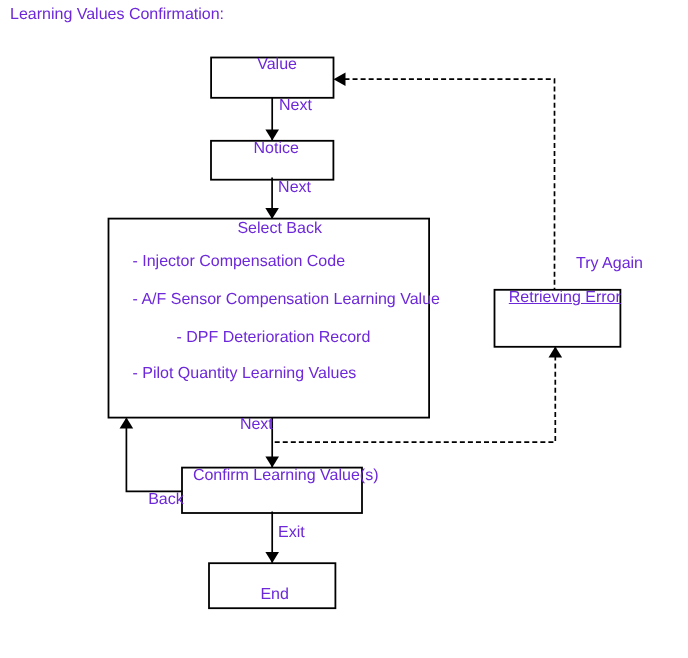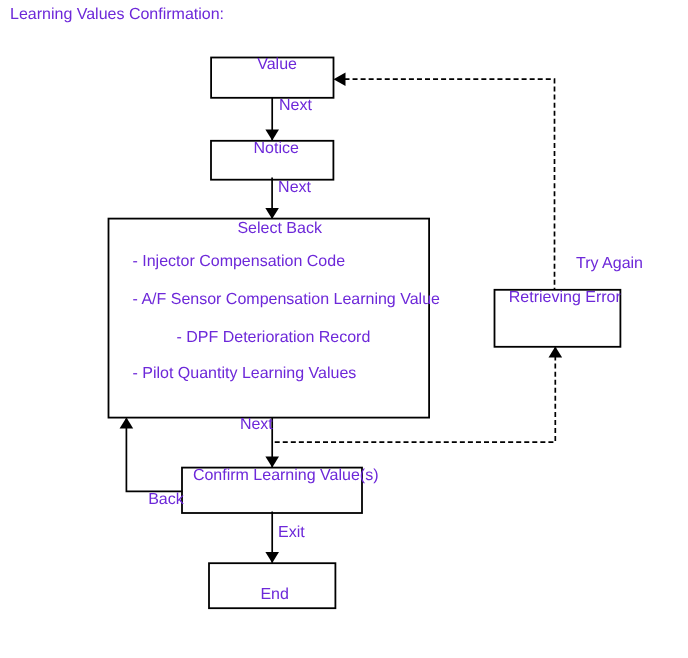--- a/index.html
+++ b/index.html
@@ -47,21 +47,21 @@
     </g>
   </svg>
 
   <div class="txt" style="left:257.2px;top:57.9px;">Value</div>
   <div class="txt" style="left:253.5px;top:142.3px;">Notice</div>
   <div class="txt" style="left:237.4px;top:221.8px;">Select Back</div>
   <div class="txt" style="left:132.5px;top:255px;">- Injector Compensation Code</div>
   <div class="txt" style="left:132.5px;top:293.2px;">- A/F Sensor Compensation Learning Value</div>
   <div class="txt" style="left:132.5px;top:330.9px;margin-left:44px;">- DPF Deterioration Record</div>
   <div class="txt" style="left:132.5px;top:367px;">- Pilot Quantity Learning Values</div>
-  <div class="txt" style="left:508.8px;top:291.3px;">Retrieving Error</div>
+  <div class="txt" style="left:508.8px;top:291.3px;text-decoration:underline;">Retrieving Error</div>
   <div class="txt" style="left:192.9px;top:469.3px;">Confirm Learning Value(s)</div>
   <div class="txt" style="left:260.4px;top:588px;">End</div>
 
   <div class="txt" style="left:279px;top:98.8px;">Next</div>
   <div class="txt" style="left:278.1px;top:181.1px;">Next</div>
   <div class="txt" style="left:239.9px;top:418.2px;">Next</div>
   <div class="txt" style="left:148.2px;top:492.8px;">Back</div>
   <div class="txt" style="left:278px;top:526px;">Exit</div>
   <div class="txt" style="left:576px;top:256.7px;">Try Again</div>
 

